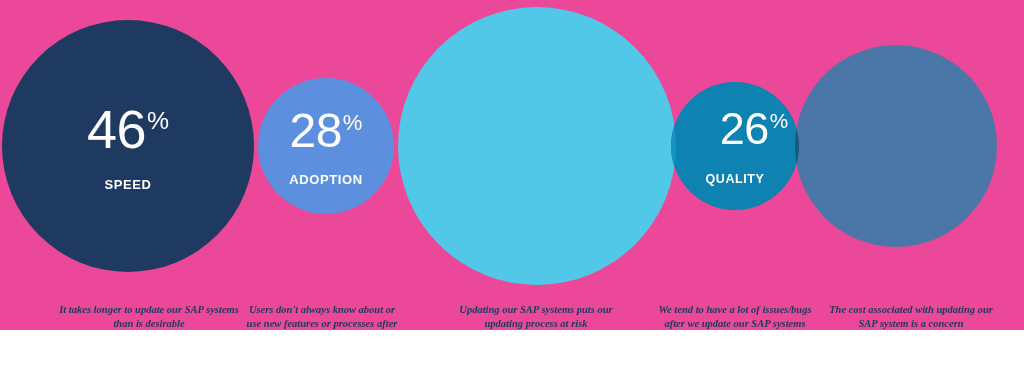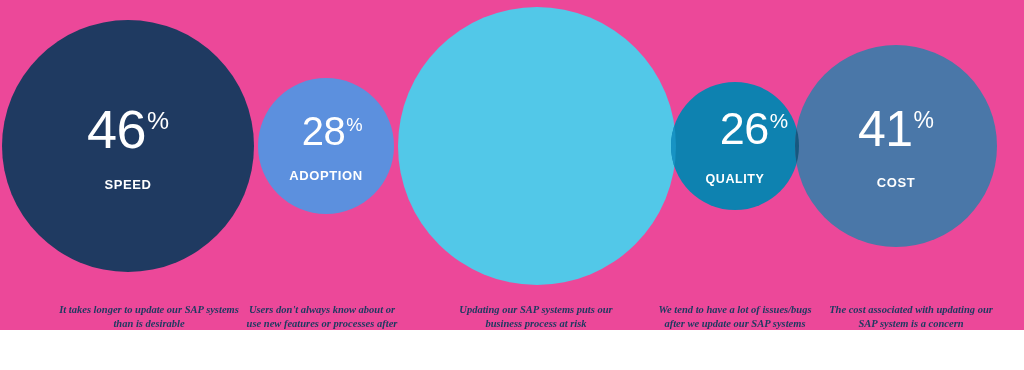--- a/index.html
+++ b/index.html
@@ -63,21 +63,21 @@
     line-height: 1;
   }
   
   .b-speed    { left: 128px; top: 146px; }
   .b-adoption { left: 326px; top: 146px; }
   .b-risk     { left: 537px; top: 146px; }
   .b-quality  { left: 735px; top: 146px; }
   .b-cost     { left: 896px; top: 146px; }
 
   .b-speed    .bubble-value { font-size: 54px; }
-  .b-adoption .bubble-value { font-size: 40px; text-align: right; }
+  .b-adoption .bubble-value { font-size: 48px; }
   .b-risk     .bubble-value { font-size: 54px; }
   .b-quality  .bubble-value { font-size: 45px; margin-left: 38px; }
   .b-cost     .bubble-value { font-size: 50px; }
 
   .b-speed    .bubble-label { font-size: 13px; margin-top: 22px; }
   .b-adoption .bubble-label { font-size: 13px; margin-top: 18px; }
   .b-risk     .bubble-label { font-size: 13px; margin-top: 22px; }
   .b-quality  .bubble-label { font-size: 12.5px; margin-top: 22px; }
   .b-cost     .bubble-label { font-size: 13px; margin-top: 22px; }
 
@@ -161,27 +161,23 @@
       <span class="bubble-value"><span>28</span><span class="pct">%</span></span>
       <span class="bubble-label">ADOPTION</span>
     </div>
 
 
     <div class="bubble-text b-quality">
       <span class="bubble-value"><span>26</span><span class="pct">%</span></span>
       <span class="bubble-label">QUALITY</span>
     </div>
 
-    <div class="bubble-text b-cost">
-      <span class="bubble-value"><span>41</span><span class="pct">%</span></span>
-      <span class="bubble-label">COST</span>
-    </div>
   </div>
 
   <div class="captions">
     <div class="caption c-speed">It takes longer to update our SAP systems than is desirable</div>
     <div class="caption c-adoption">Users don't always know about or use new features or processes after an update</div>
-    <div class="caption c-risk">Updating our SAP systems puts our business process at risk</div>
+    <div class="caption c-risk">Updating our SAP systems puts our updating process at risk</div>
     <div class="caption c-quality">We tend to have a lot of issues/bugs after we update our SAP systems</div>
     <div class="caption c-cost">The cost associated with updating our SAP system is a concern</div>
   </div>
 
 </div>
 
 </body></html>

